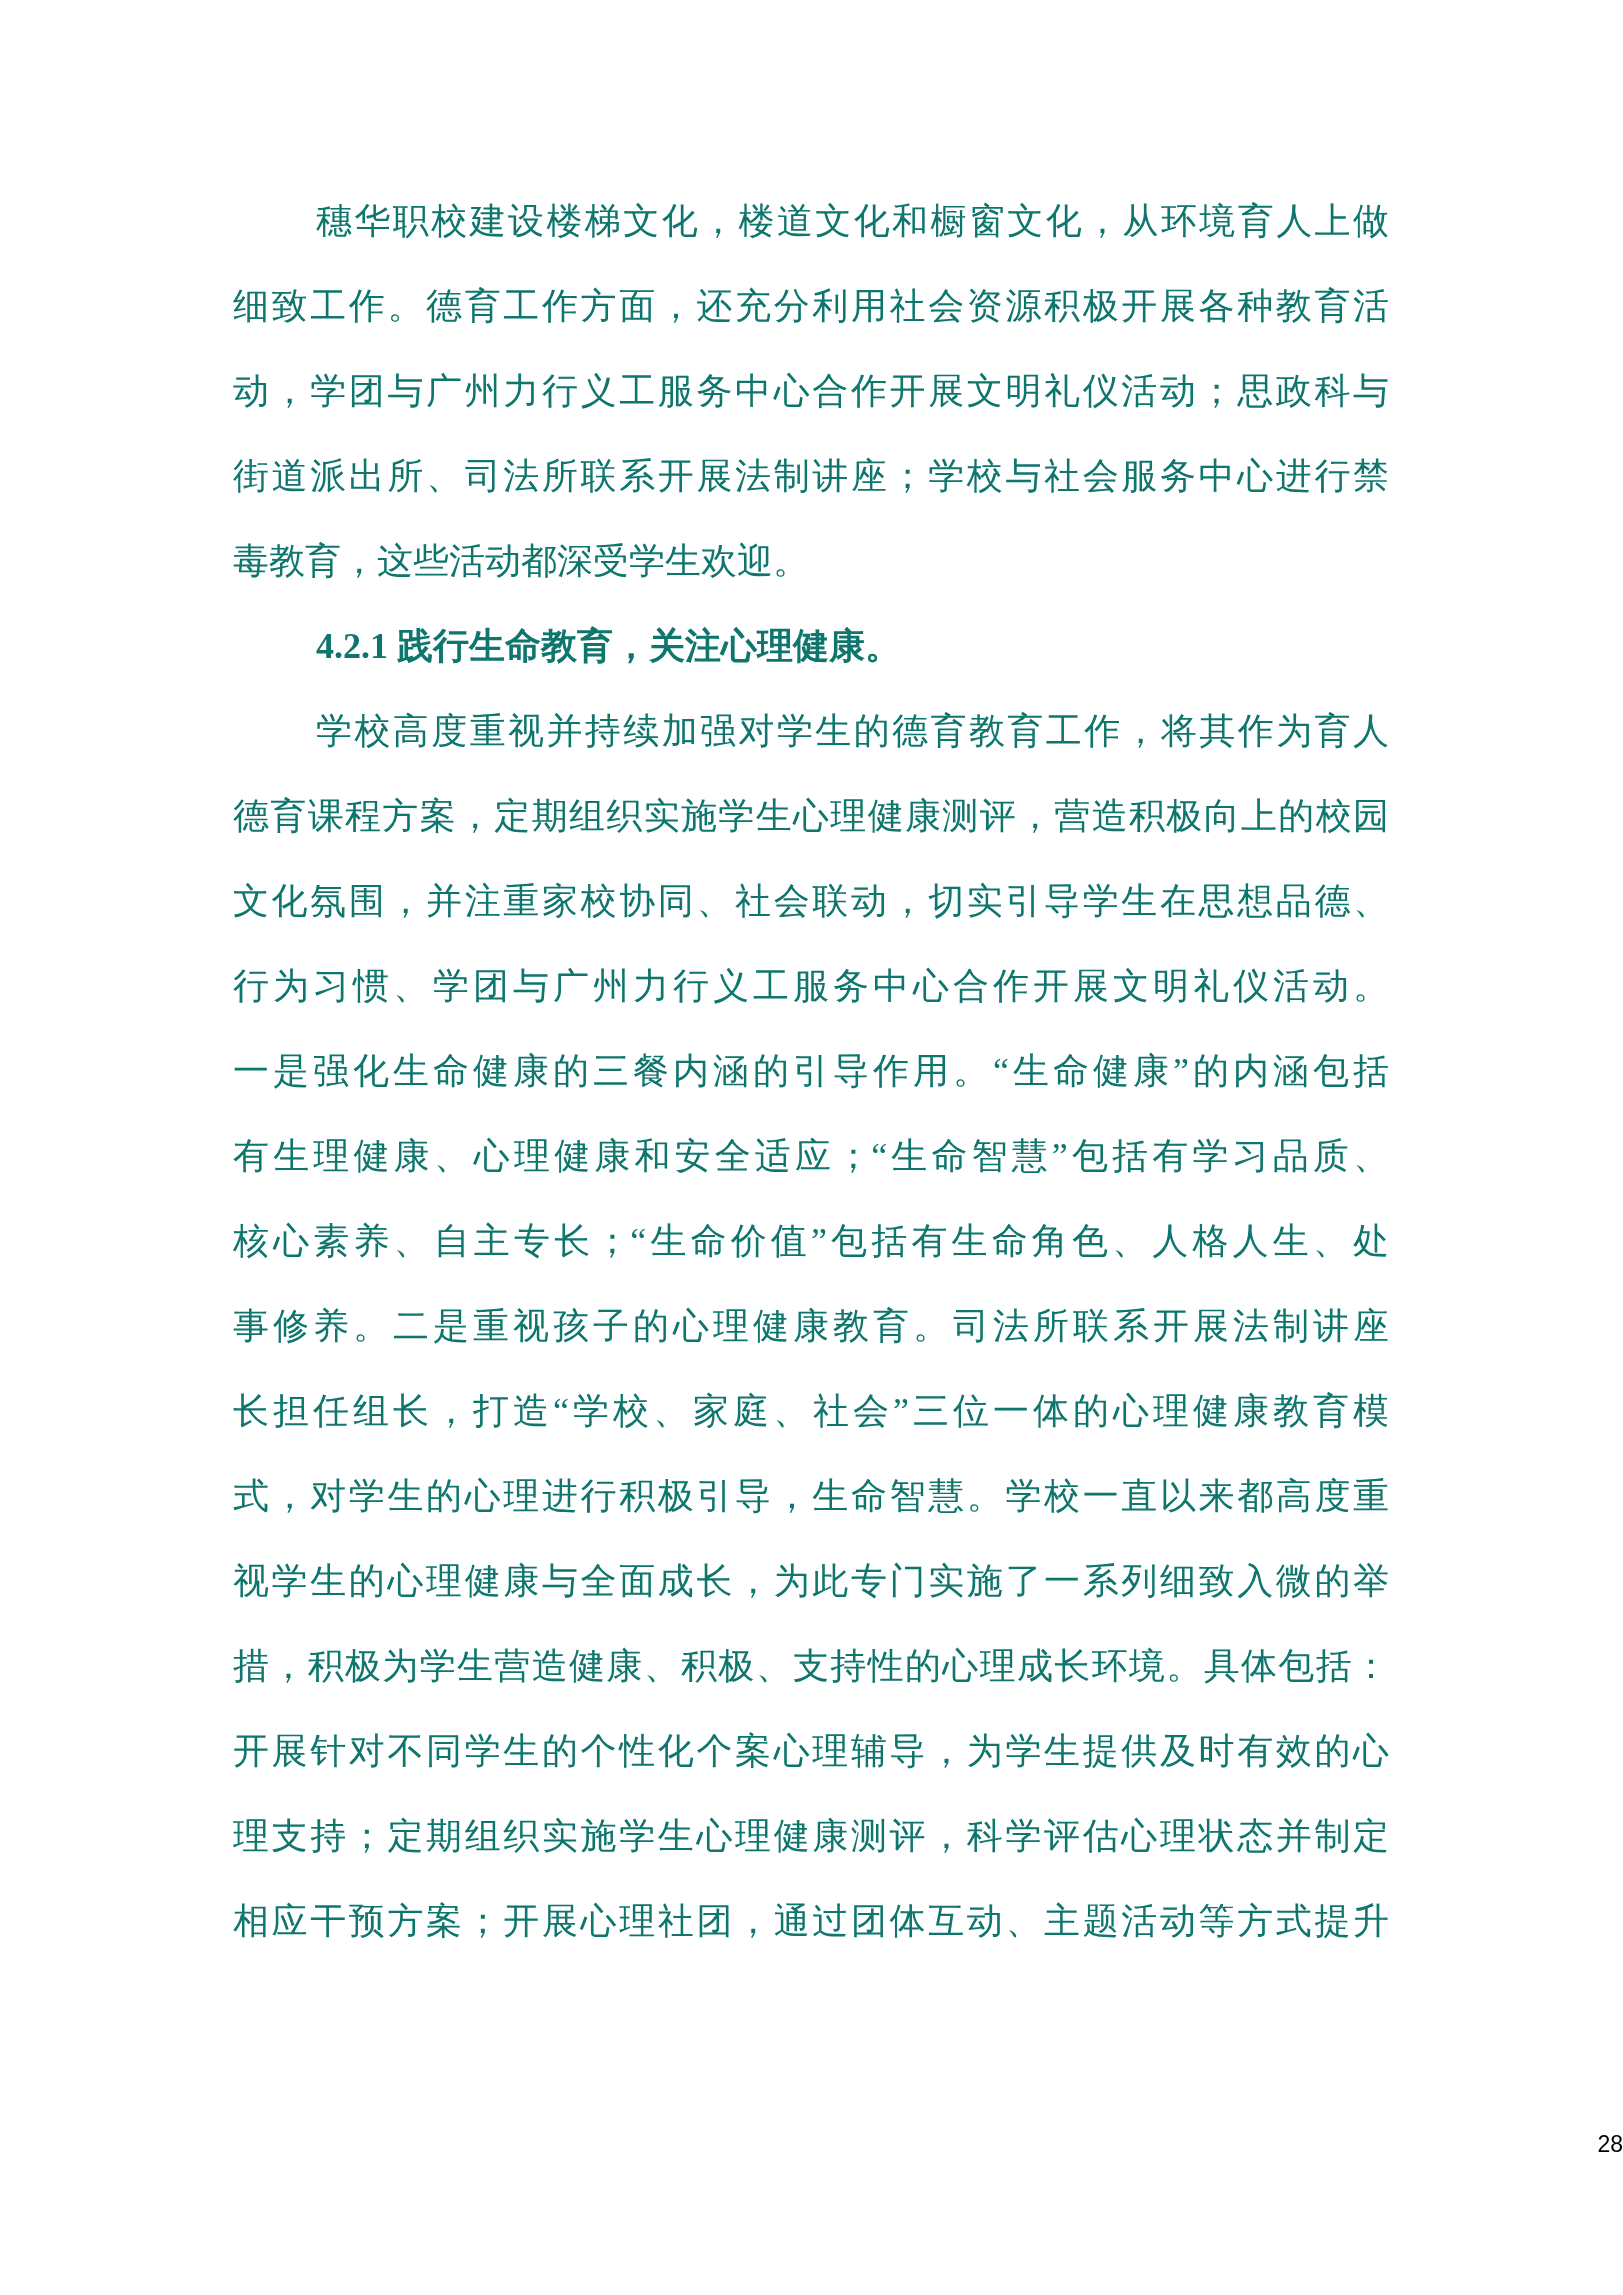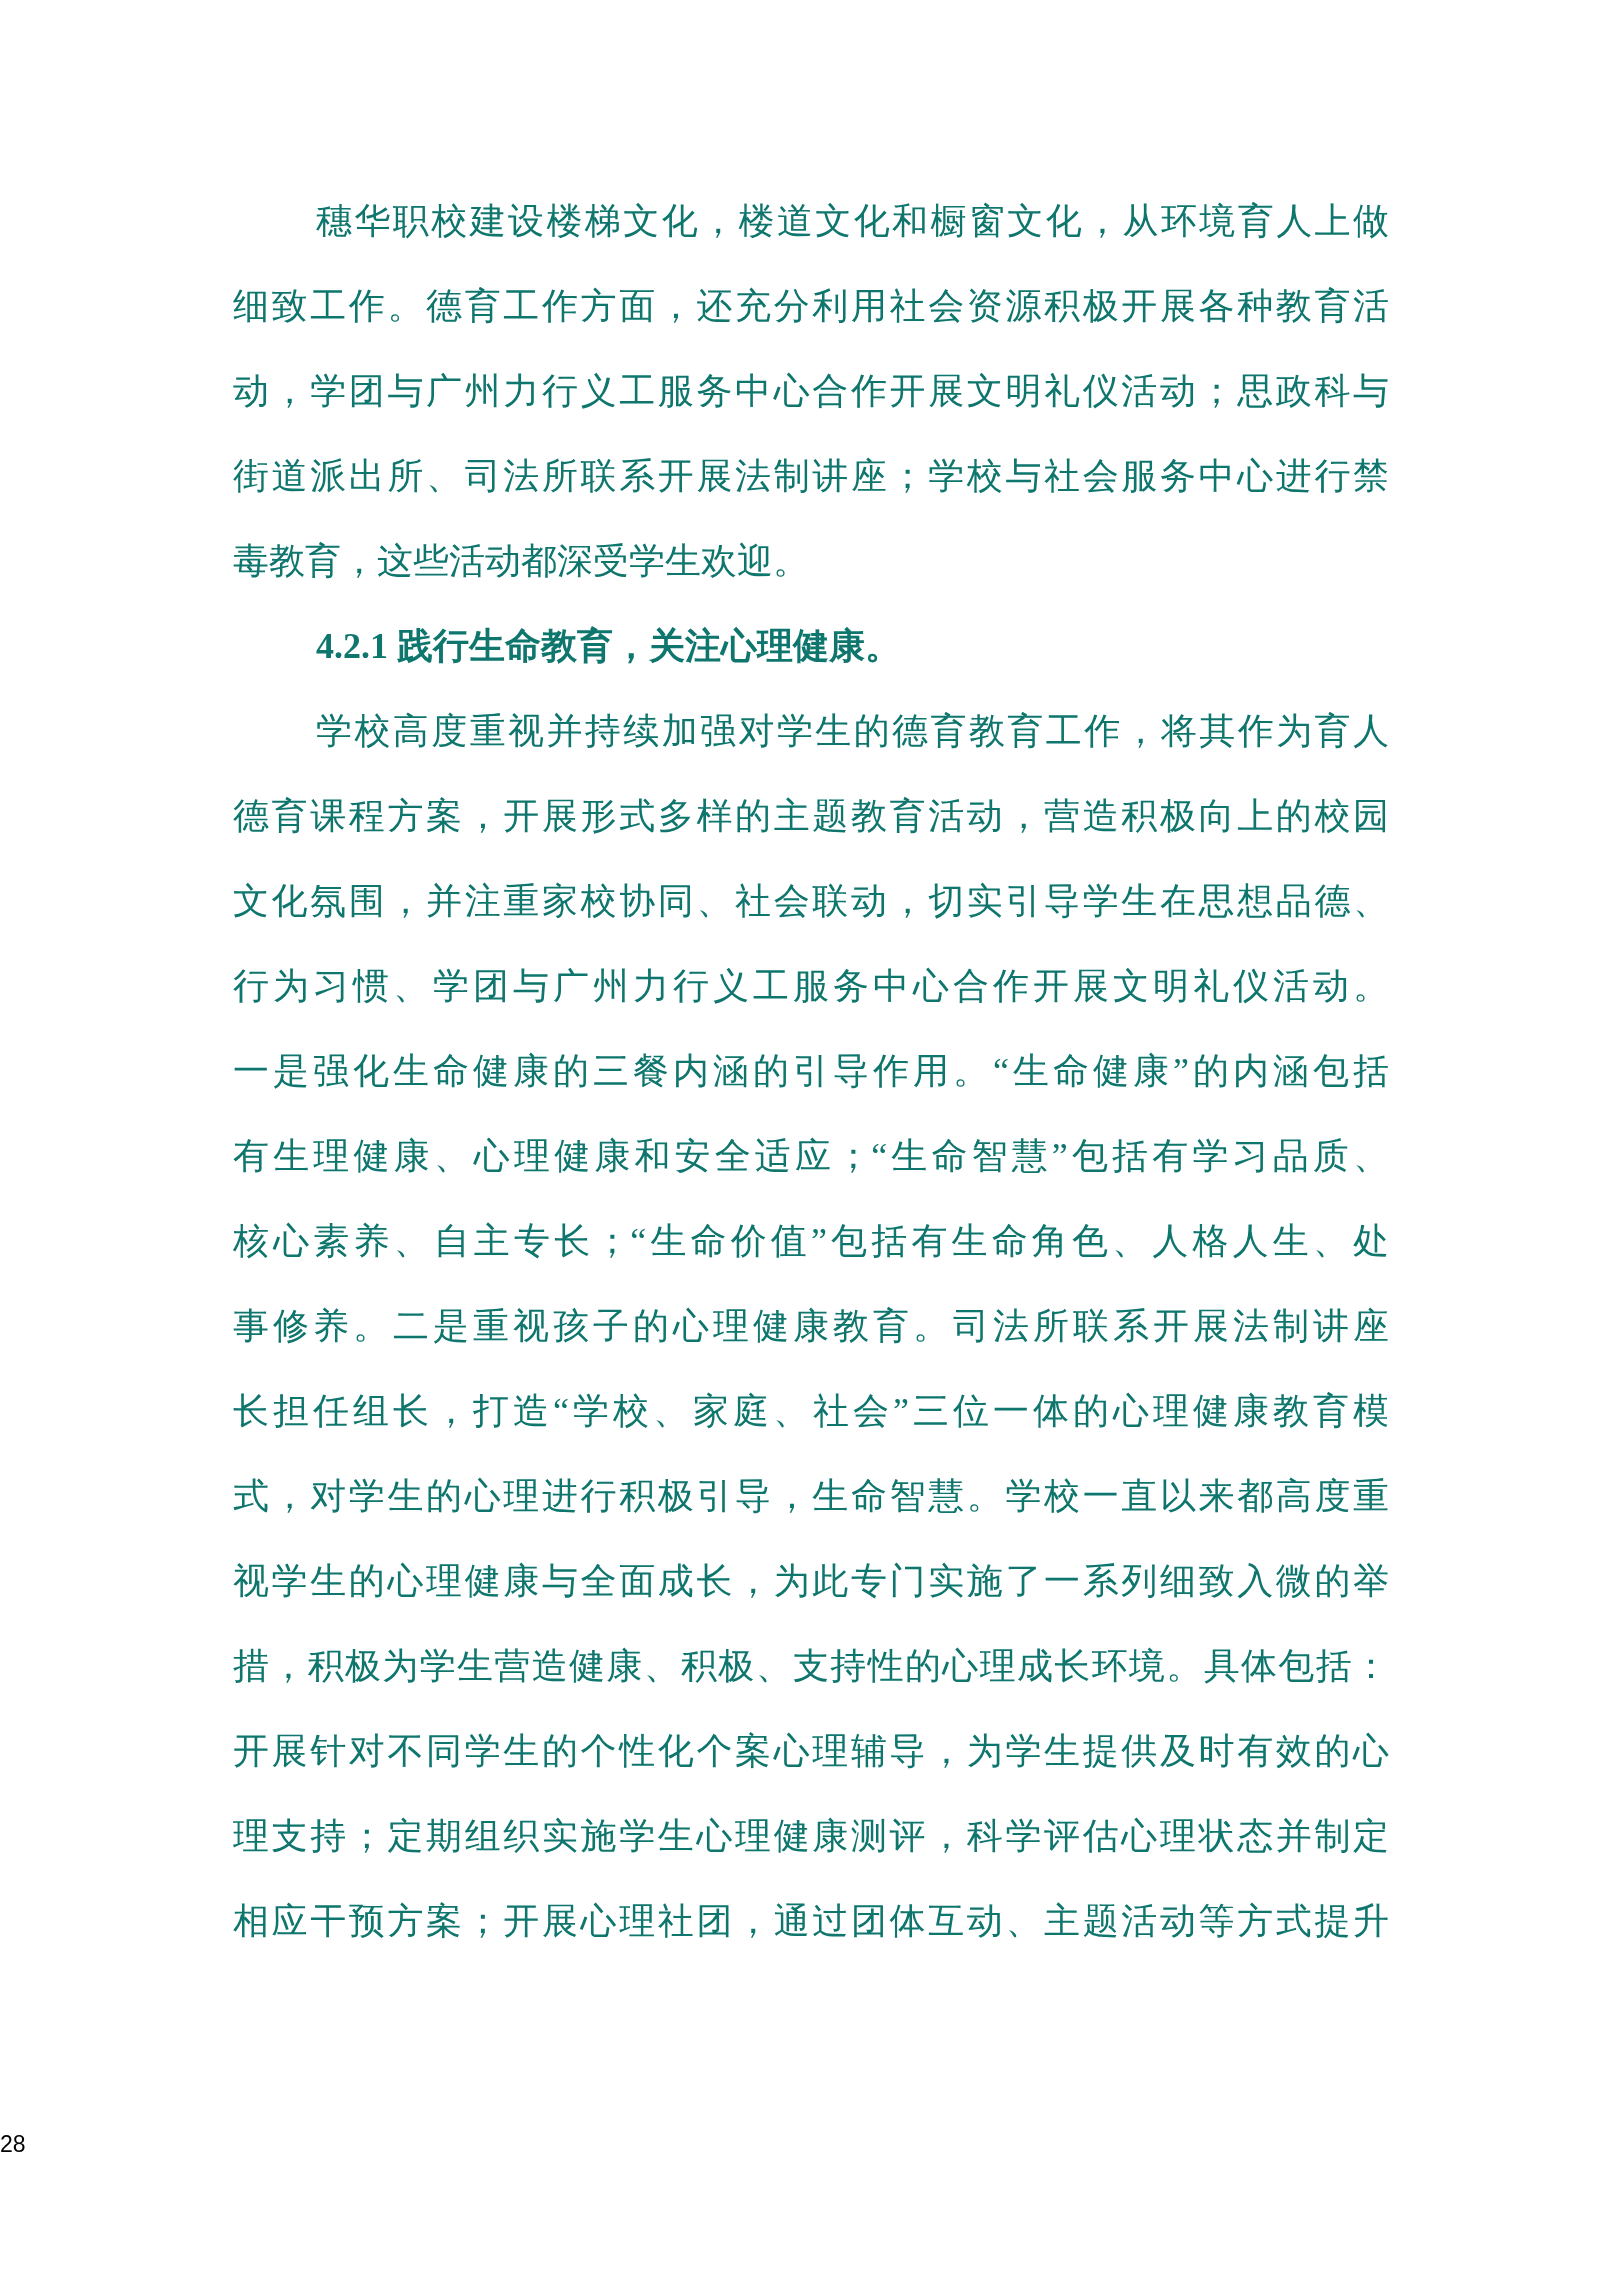--- a/index.html
+++ b/index.html
@@ -41,21 +41,21 @@
   .line.heading {
     font-weight: bold;
     text-align: center;
     text-align-last: left;
   }
   .pagenum {
     position: absolute;
     left: 0;
     right: 0;
     top: 2131px;
-    text-align: left;
+    text-align: right;
     font-size: 23px;
     line-height: 26.6px;
     font-family: "Liberation Sans", "DejaVu Sans", sans-serif;
     color: #000000;
   }
 </style>
 </head>
 <body>
 
 <div class="page">
@@ -63,21 +63,21 @@
 
     <div class="line indent">穗华职校建设楼梯文化，楼道文化和橱窗文化，从环境育人上做</div>
     <div class="line">细致工作。德育工作方面，还充分利用社会资源积极开展各种教育活</div>
     <div class="line">动，学团与广州力行义工服务中心合作开展文明礼仪活动；思政科与</div>
     <div class="line">街道派出所、司法所联系开展法制讲座；学校与社会服务中心进行禁</div>
     <div class="line plain">毒教育，这些活动都深受学生欢迎。</div>
 
     <div class="line indent heading">4.2.1 践行生命教育，关注心理健康。</div>
 
     <div class="line indent">学校高度重视并持续加强对学生的德育教育工作，将其作为育人</div>
-    <div class="line">德育课程方案，开展形式多样的主题教育活动，营造积极向上的校园</div>
+    <div class="line">德育课程方案，定期组织实施学生心理健康测评，营造积极向上的校园</div>
     <div class="line">文化氛围，并注重家校协同、社会联动，切实引导学生在思想品德、</div>
     <div class="line">行为习惯、学团与广州力行义工服务中心合作开展文明礼仪活动。</div>
     <div class="line">一是强化生命健康的三餐内涵的引导作用。“生命健康”的内涵包括</div>
     <div class="line">有生理健康、心理健康和安全适应；“生命智慧”包括有学习品质、</div>
     <div class="line">核心素养、自主专长；“生命价值”包括有生命角色、人格人生、处</div>
     <div class="line">事修养。二是重视孩子的心理健康教育。司法所联系开展法制讲座</div>
     <div class="line">长担任组长，打造“学校、家庭、社会”三位一体的心理健康教育模</div>
     <div class="line">式，对学生的心理进行积极引导，生命智慧。学校一直以来都高度重</div>
     <div class="line">视学生的心理健康与全面成长，为此专门实施了一系列细致入微的举</div>
     <div class="line">措，积极为学生营造健康、积极、支持性的心理成长环境。具体包括：</div>

